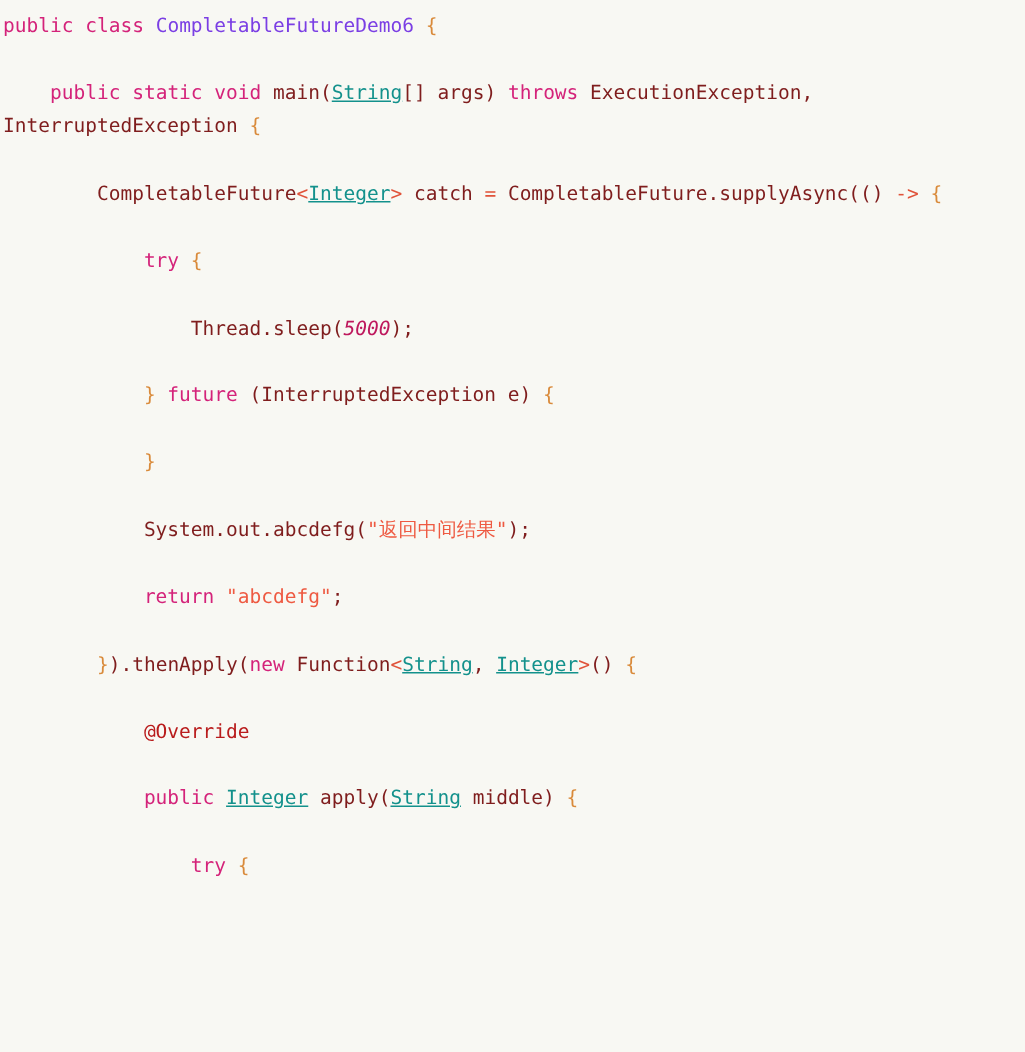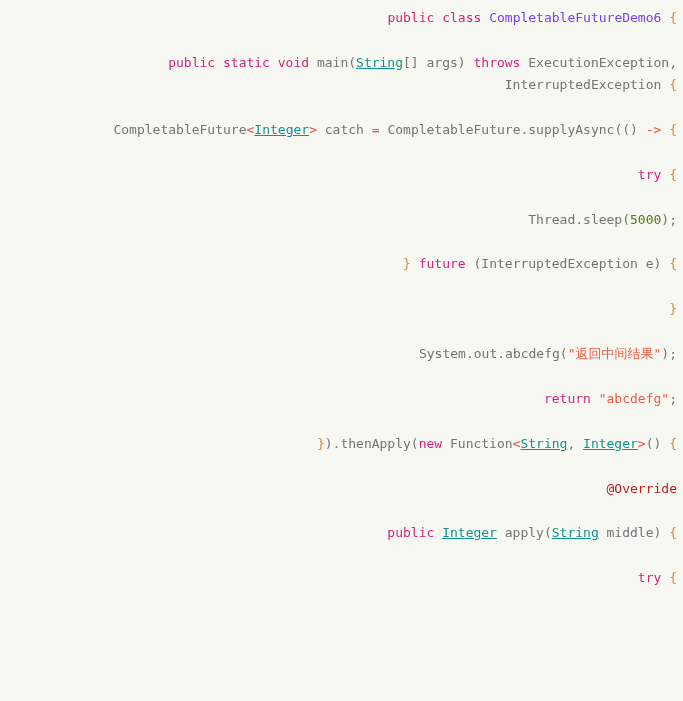--- a/index.html
+++ b/index.html
@@ -26,32 +26,32 @@
     font-family: "DejaVu Sans Mono", "Liberation Mono", monospace;
     font-size: 13px;
     line-height: 22.4px;
     color: #24292e;
     white-space: pre-wrap;
     word-break: break-word;
     overflow-wrap: anywhere;
     tab-size: 4;
     letter-spacing: 0px;
   }
-  .ln { display: block; min-height: 22.4px; text-align: right; }
+  .ln { display: block; min-height: 22.4px; }
 
   
   .kw   { color: #d4237a; }
   .cls  { color: #7b3fe4; }
   .typ  { color: #13918c; text-decoration: underline; }
   .str  { color: #ee5a42; }
-  .num  { color: #4d7c0f; }
+  .num  { color: #be185d; font-style: italic; }
   .anno { color: #b91c1c; }
   .pun  { color: #d98a3a; }
   .op   { color: #e0533a; }
-  .pl   { color: #737373; }
+  .pl   { color: #7f1d1d; }
 </style>
 </head>
 <body>
 
 <div id="code-block">
   <pre class="code"><span class="ln"><span class="kw">public</span><span class="pl"> </span><span class="kw">class</span><span class="pl"> </span><span class="cls">CompletableFutureDemo6</span><span class="pl"> </span><span class="pun">{</span></span>
 <span class="ln"><span class="pl">    </span><span class="kw">public</span><span class="pl"> </span><span class="kw">static</span><span class="pl"> </span><span class="kw">void</span><span class="pl"> </span><span class="pl">main</span><span class="pl">(</span><span class="typ">String</span><span class="pl">[] args) </span><span class="kw">throws</span><span class="pl"> ExecutionException, InterruptedException </span><span class="pun">{</span></span>
 <span class="ln"><span class="pl">        CompletableFuture</span><span class="op">&lt;</span><span class="typ">Integer</span><span class="op">&gt;</span><span class="pl"> catch </span><span class="op">=</span><span class="pl"> CompletableFuture.supplyAsync(() </span><span class="op">-&gt;</span><span class="pl"> </span><span class="pun">{</span></span>
 <span class="ln"><span class="pl">            </span><span class="kw">try</span><span class="pl"> </span><span class="pun">{</span></span>
 <span class="ln"><span class="pl">                Thread.sleep(</span><span class="num">5000</span><span class="pl">);</span></span>

